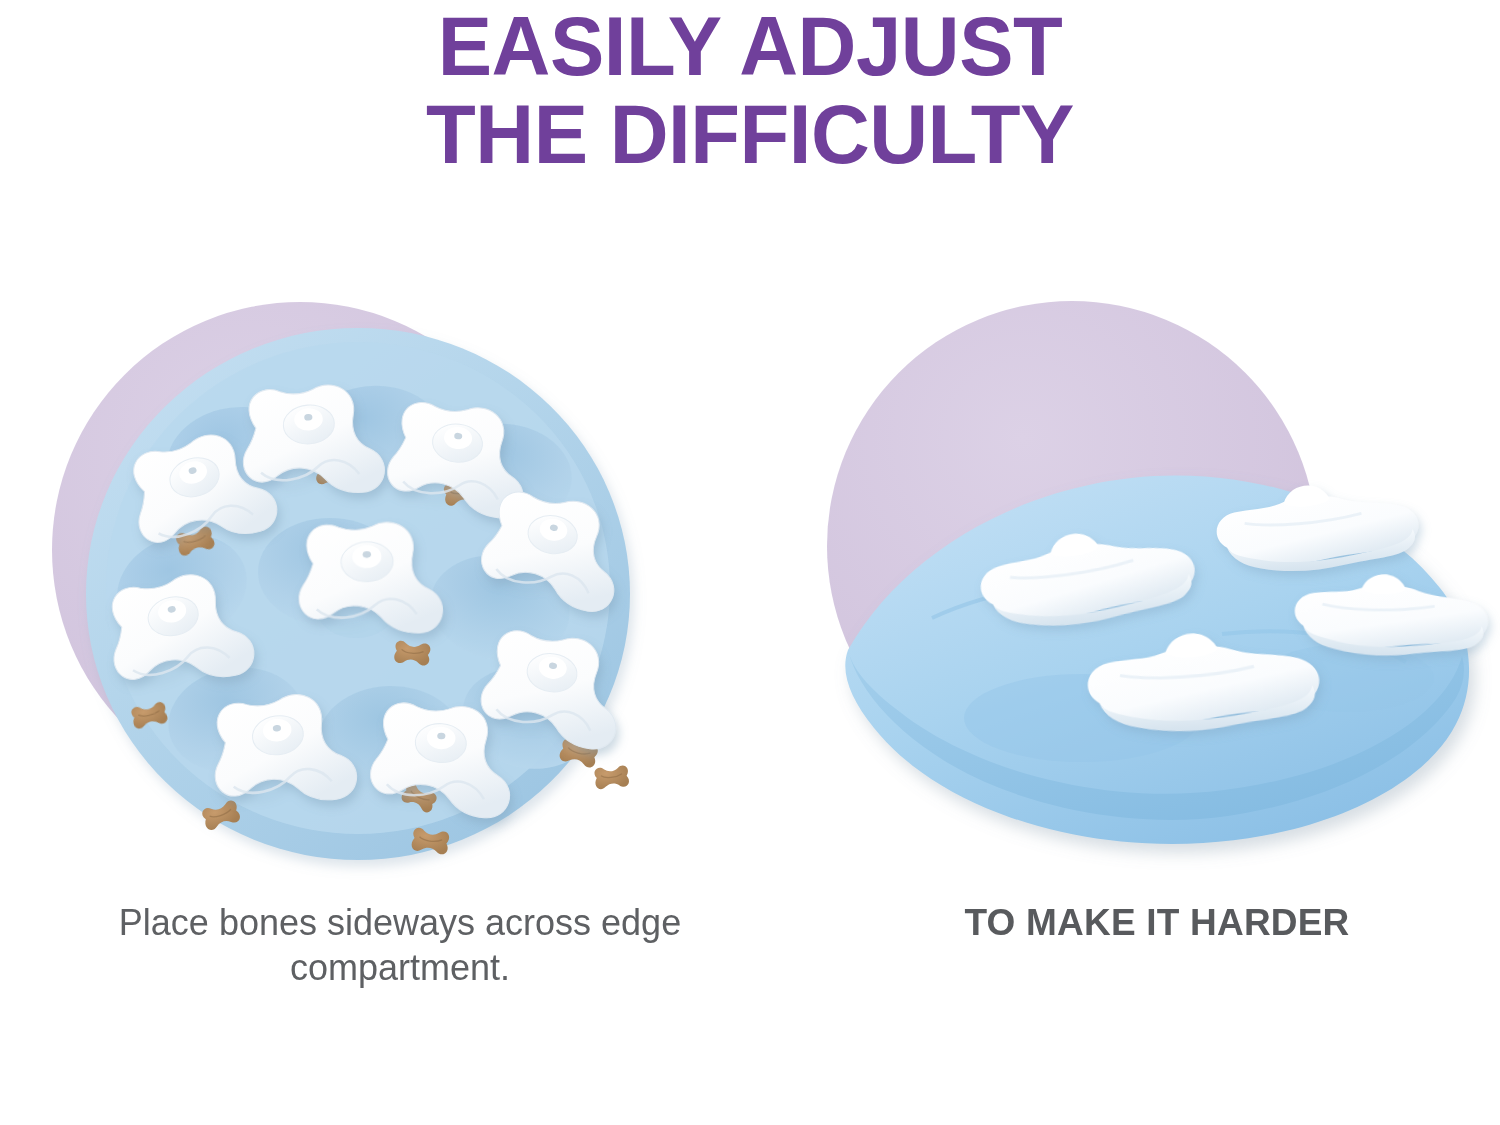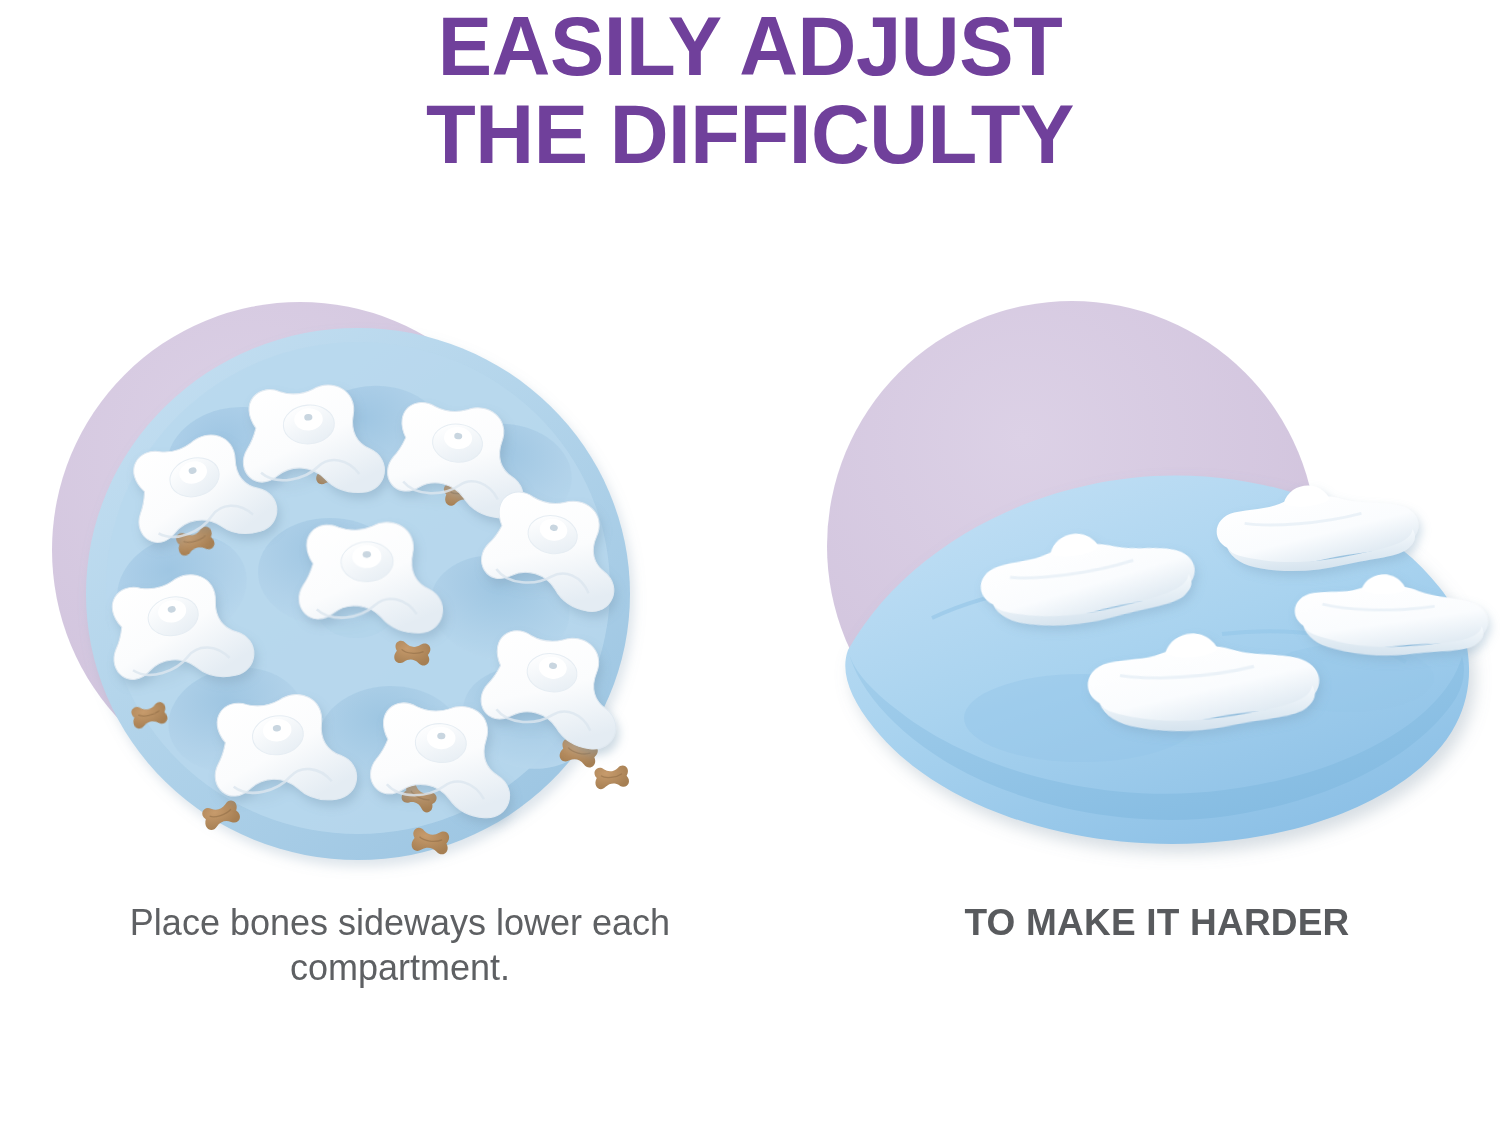--- a/index.html
+++ b/index.html
@@ -284,20 +284,20 @@
           <use href="#boneAngleR" transform="translate(566,238) rotate(-4) scale(0.96)"></use>
           <use href="#boneAngleR" transform="translate(336,288) rotate(-7) scale(1.02)"></use>
           <use href="#boneAngleR" transform="translate(640,326) rotate(2) scale(0.92)"></use>
           <use href="#boneAngleR" transform="translate(452,392) rotate(-3) scale(1.10)"></use>
         </g>
       </svg>
     </div>
   </div>
 
   <div class="caption caption-left">
-    <p class="cap-body">Place bones sideways lower each compartment.</p>
+    <p class="cap-body">Place bones sideways across edge compartment.</p>
   </div>
 
   <div class="caption caption-right">
     <p class="cap-title">TO MAKE IT HARDER</p>
   </div>
 
 </div>
 
 </body></html>

